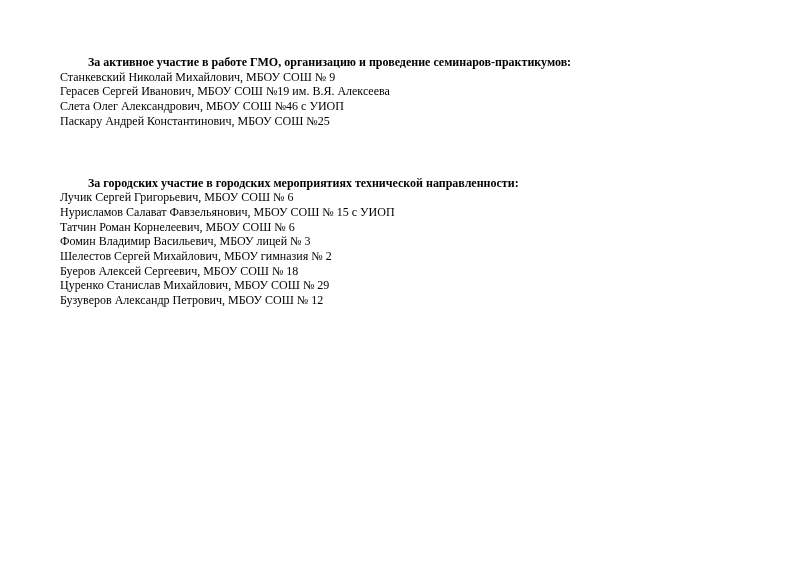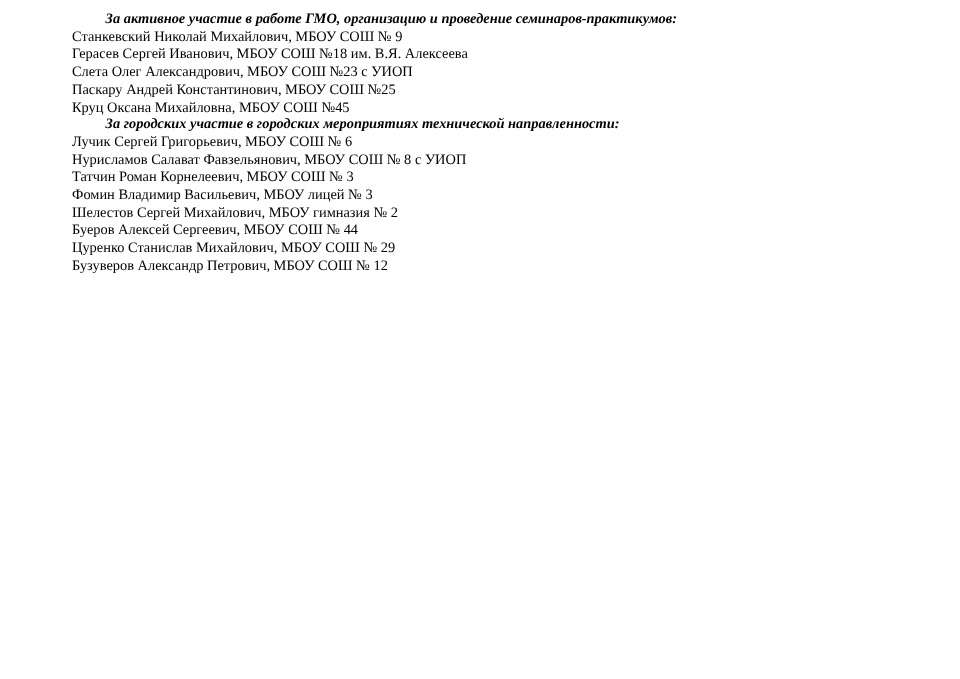--- a/index.html
+++ b/index.html
@@ -21,42 +21,41 @@
     padding: 8px 40px 0 60px;
     background: #ffffff;
   }
   .doc p {
     margin: 0;
     font-size: 12px;
     line-height: 14.7px;
     white-space: nowrap;
   }
   .doc p.heading {
-    font-style: italic;
     font-weight: bold;
     text-indent: 28px;
+    margin-top: 47px;
   }
 </style>
 </head>
 <body>
 
 <div class="page">
   <div class="doc">
 
     <p class="heading">За активное участие в работе ГМО, организацию и проведение семинаров-практикумов:</p>
     <p>Станкевский Николай Михайлович, МБОУ СОШ № 9</p>
-    <p>Герасев Сергей Иванович, МБОУ СОШ №18 им. В.Я. Алексеева</p>
-    <p>Слета Олег Александрович, МБОУ СОШ №23 с УИОП</p>
+    <p>Герасев Сергей Иванович, МБОУ СОШ №19 им. В.Я. Алексеева</p>
+    <p>Слета Олег Александрович, МБОУ СОШ №46 с УИОП</p>
     <p>Паскару Андрей Константинович, МБОУ СОШ №25</p>
-    <p>Круц Оксана Михайловна, МБОУ СОШ №45</p>
 
     <p class="heading">За городских участие в городских мероприятиях технической направленности:</p>
     <p>Лучик Сергей Григорьевич, МБОУ СОШ № 6</p>
-    <p>Нурисламов Салават Фавзельянович, МБОУ СОШ № 8 с УИОП</p>
-    <p>Татчин Роман Корнелеевич, МБОУ СОШ № 3</p>
+    <p>Нурисламов Салават Фавзельянович, МБОУ СОШ № 15 с УИОП</p>
+    <p>Татчин Роман Корнелеевич, МБОУ СОШ № 6</p>
     <p>Фомин Владимир Васильевич, МБОУ лицей № 3</p>
     <p>Шелестов Сергей Михайлович, МБОУ гимназия № 2</p>
-    <p>Буеров Алексей Сергеевич, МБОУ СОШ № 44</p>
+    <p>Буеров Алексей Сергеевич, МБОУ СОШ № 18</p>
     <p>Цуренко Станислав Михайлович, МБОУ СОШ № 29</p>
     <p>Бузуверов Александр Петрович, МБОУ СОШ № 12</p>
 
   </div>
 </div>
 
 </body></html>

